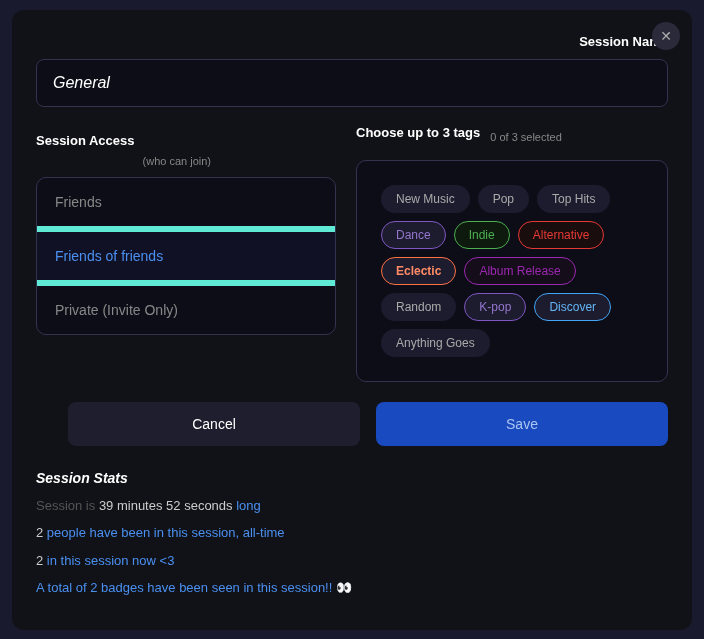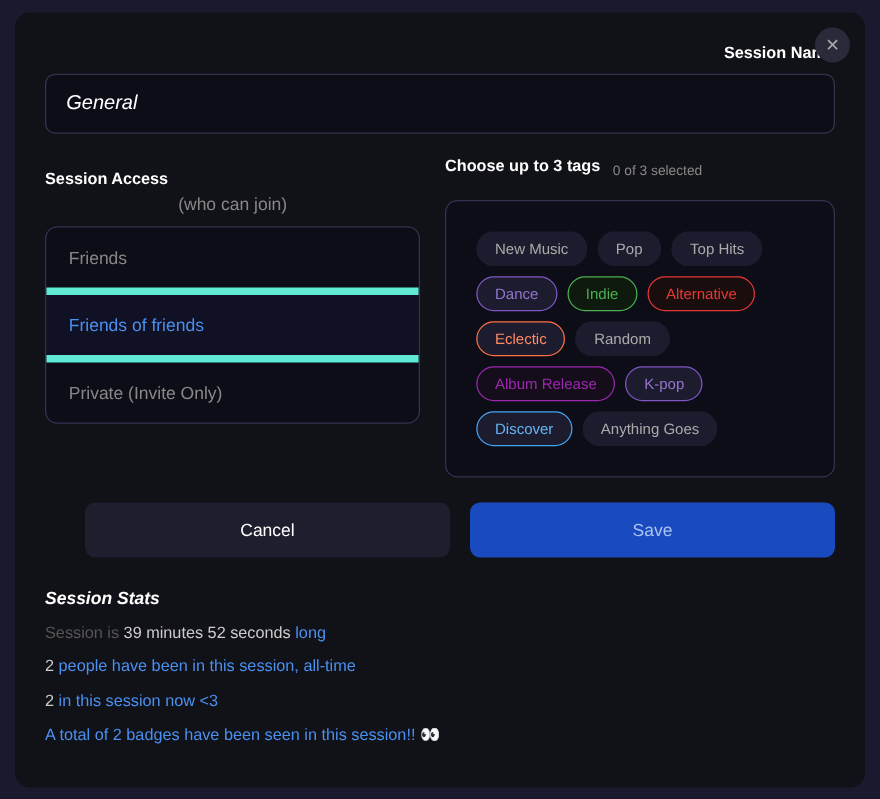--- a/index.html
+++ b/index.html
@@ -75,21 +75,21 @@
     }
 
     .access-label-row {
       display: flex;
       align-items: center;
       gap: 8px;
       margin-bottom: 10px;
     }
 
     .access-sublabel {
-      font-size: 14px;
+      font-size: 11px;
       color: #888;
       margin-top: 30px;
     }
 
     .access-list {
       background: #0d0d18;
       border: 1.5px solid #333350;
       border-radius: 10px;
       overflow: hidden;
     }
@@ -173,20 +173,21 @@
     }
 
     .tag.color-blue {
       border-color: #42a5f5;
       color: #64b5f6;
     }
 
     .tag.color-orange {
       border-color: #ff7043;
       color: #ff8a65;
+      font-weight: bold;
     }
 
     .button-row {
       display: flex;
       gap: 16px;
       margin-bottom: 24px;
       padding-left: 32px;
     }
 
     .cancel-btn {
@@ -272,22 +273,22 @@
         <span class="tags-count">0 of 3 selected</span>
       </div>
       <div class="tags-box">
         <span class="tag">New Music</span>
         <span class="tag">Pop</span>
         <span class="tag">Top Hits</span>
         <span class="tag color-purple">Dance</span>
         <span class="tag selected-green">Indie</span>
         <span class="tag selected-red">Alternative</span>
         <span class="tag color-orange">Eclectic</span>
+        <span class="tag selected-purple">Album Release</span>
         <span class="tag">Random</span>
-        <span class="tag selected-purple">Album Release</span>
         <span class="tag color-purple">K-pop</span>
         <span class="tag color-blue">Discover</span>
         <span class="tag">Anything Goes</span>
       </div>
     </div>
 
   </div>
 
   <div class="button-row">
     <button class="cancel-btn">Cancel</button>

